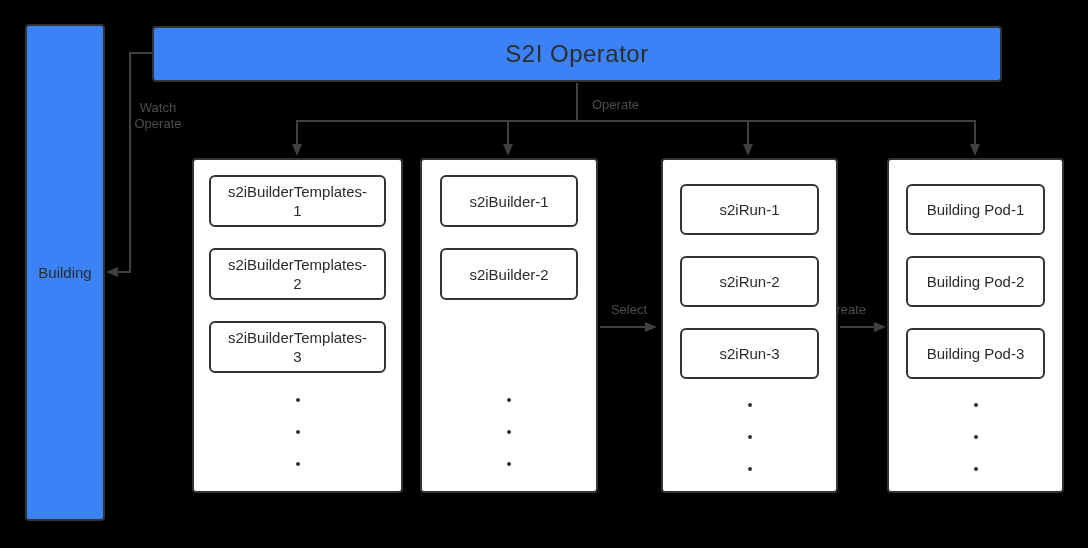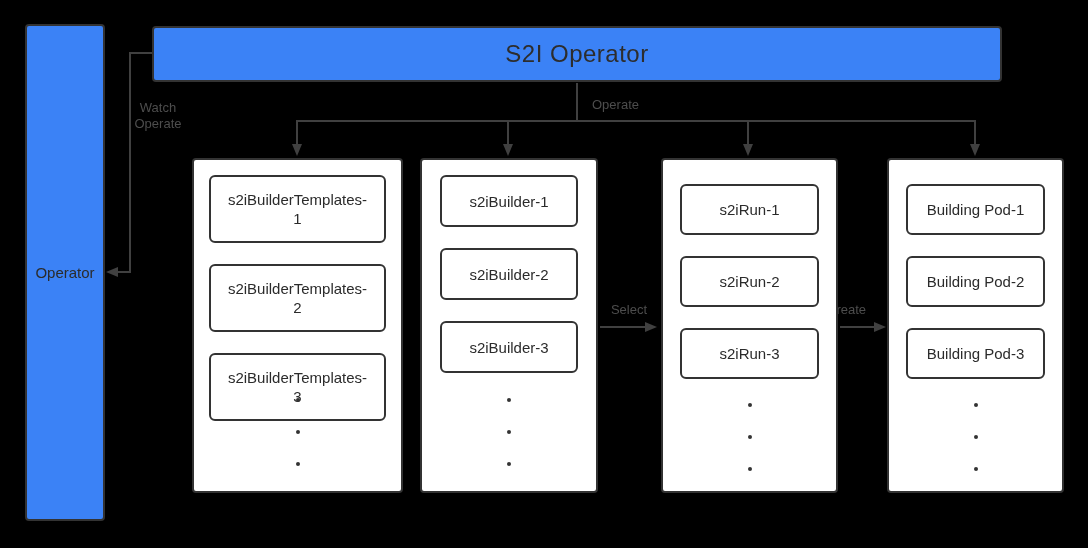--- a/index.html
+++ b/index.html
@@ -38,21 +38,21 @@
   .col2 { left: 420px; width: 178px; }
   .col3 { left: 661px; width: 177px; }
   .col4 { left: 887px; width: 177px; }
 
   .item {
     background: #ffffff; border: 2px solid #333333; border-radius: 6px;
     box-sizing: border-box; flex: 0 0 auto;
     display: flex; align-items: center; justify-content: center;
     text-align: center; font-size: 15px; line-height: 19px; color: #2b2b2b;
   }
-  .col1 .item { width: 177px; height: 68px; margin-top: 21px; padding: 0 14px; }
+  .col1 .item { width: 177px; height: 52px; margin-top: 21px; padding: 0 14px; }
   .col1 .item:first-child { margin-top: 15px; }
   .col2 .item { width: 138px; height: 52px; margin-top: 21px; }
   .col2 .item:first-child { margin-top: 15px; }
   .col3 .item, .col4 .item { width: 139px; height: 51px; margin-top: 21px; }
   .col3 .item:first-child, .col4 .item:first-child { margin-top: 24px; }
 
   .dots {
     position: absolute; left: 50%; transform: translateX(-50%);
     display: flex; flex-direction: column; gap: 28px;
   }
@@ -84,21 +84,21 @@
       <path d="M297,120 V146" marker-end="url(#ah)"></path>
       <path d="M508,120 V146" marker-end="url(#ah)"></path>
       <path d="M748,120 V146" marker-end="url(#ah)"></path>
       <path d="M975,120 V146" marker-end="url(#ah)"></path>
       <path d="M600,327 H647" marker-end="url(#ah)"></path>
       <path d="M840,327 H876" marker-end="url(#ah)"></path>
     </g>
   </svg>
 
   <div class="box apiserver">
-    <span>Operator</span>
+    <span>Building</span>
   </div>
 
   <div class="box operator">
     <span>S2I Operator</span>
   </div>
 
   <div class="edge-label wo">
     <div>Watch</div>
     <div>Operate</div>
   </div>
@@ -122,23 +122,20 @@
         <i></i>
       </div>
   </div>
 
   <div class="column col2">
     <div class="item">
       <span>s2iBuilder-1</span>
     </div>
     <div class="item">
       <span>s2iBuilder-2</span>
-    </div>
-    <div class="item">
-      <span>s2iBuilder-3</span>
     </div>
     <div class="dots">
         <i></i>
         <i></i>
         <i></i>
       </div>
   </div>
 
   <div class="column col3">
     <div class="item">

